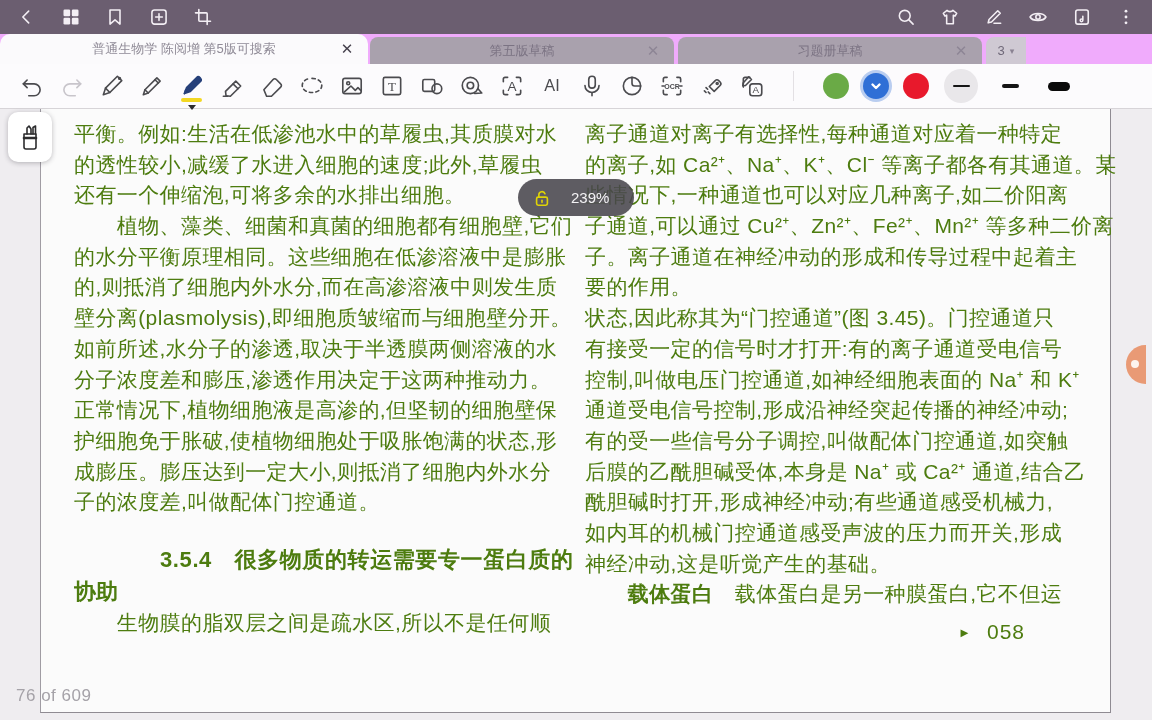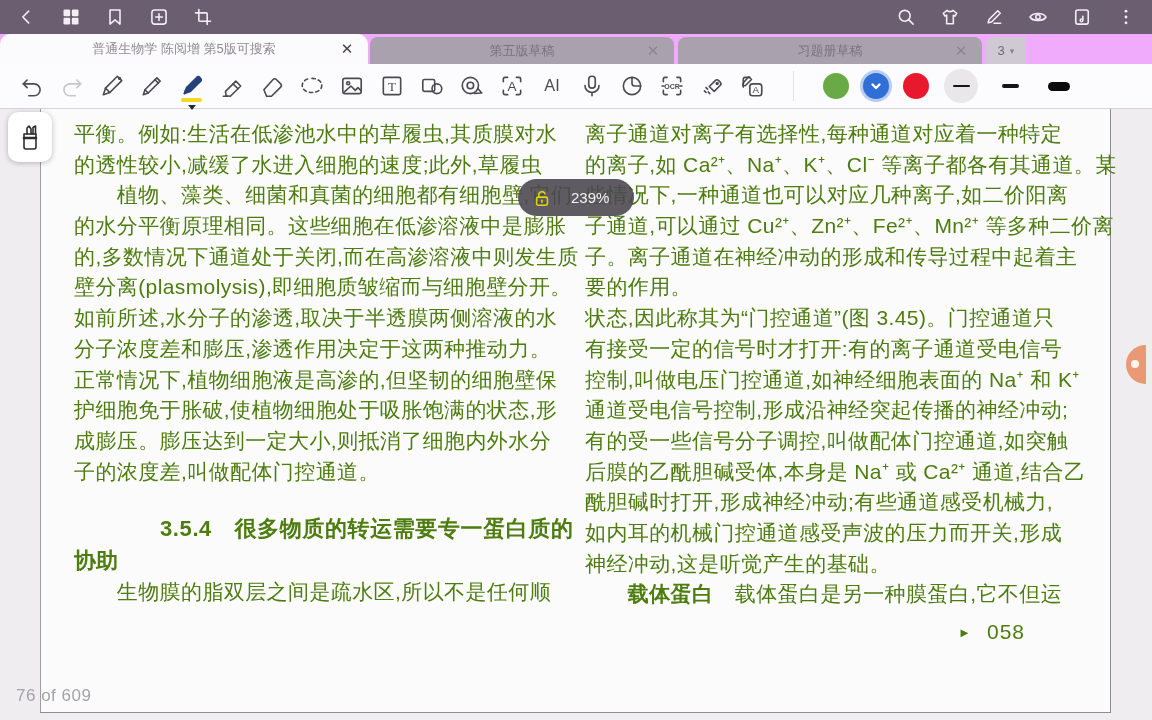--- a/index.html
+++ b/index.html
@@ -370,23 +370,24 @@
       <span class="bar-thick"></span>
     </span>
 </div>
 
 <div class="canvas">
   <div class="pdf-page">
 
     <div class="textcol col-left">
       <div class="tline">平衡。例如:生活在低渗池水中的草履虫,其质膜对水</div>
       <div class="tline">的透性较小,减缓了水进入细胞的速度;此外,草履虫</div>
+      <div class="tline">还有一个伸缩泡,可将多余的水排出细胞。</div>
       <div class="tline">　　植物、藻类、细菌和真菌的细胞都有细胞壁,它们</div>
       <div class="tline">的水分平衡原理相同。这些细胞在低渗溶液中是膨胀</div>
-      <div class="tline">的,多数情况下通道处于关闭,而在高渗溶液中则发生质</div>
+      <div class="tline">的,则抵消了细胞内外水分,而在高渗溶液中则发生质</div>
       <div class="tline">壁分离(plasmolysis),即细胞质皱缩而与细胞壁分开。</div>
       <div class="tline">如前所述,水分子的渗透,取决于半透膜两侧溶液的水</div>
       <div class="tline">分子浓度差和膨压,渗透作用决定于这两种推动力。</div>
       <div class="tline">正常情况下,植物细胞液是高渗的,但坚韧的细胞壁保</div>
       <div class="tline">护细胞免于胀破,使植物细胞处于吸胀饱满的状态,形</div>
       <div class="tline">成膨压。膨压达到一定大小,则抵消了细胞内外水分</div>
       <div class="tline">子的浓度差,叫做配体门控通道。</div>
       <div class="h-line1">3.5.4　很多物质的转运需要专一蛋白质的</div>
       <div class="h-line2">协助</div>
       <div class="tline">　　生物膜的脂双层之间是疏水区,所以不是任何顺</div>

